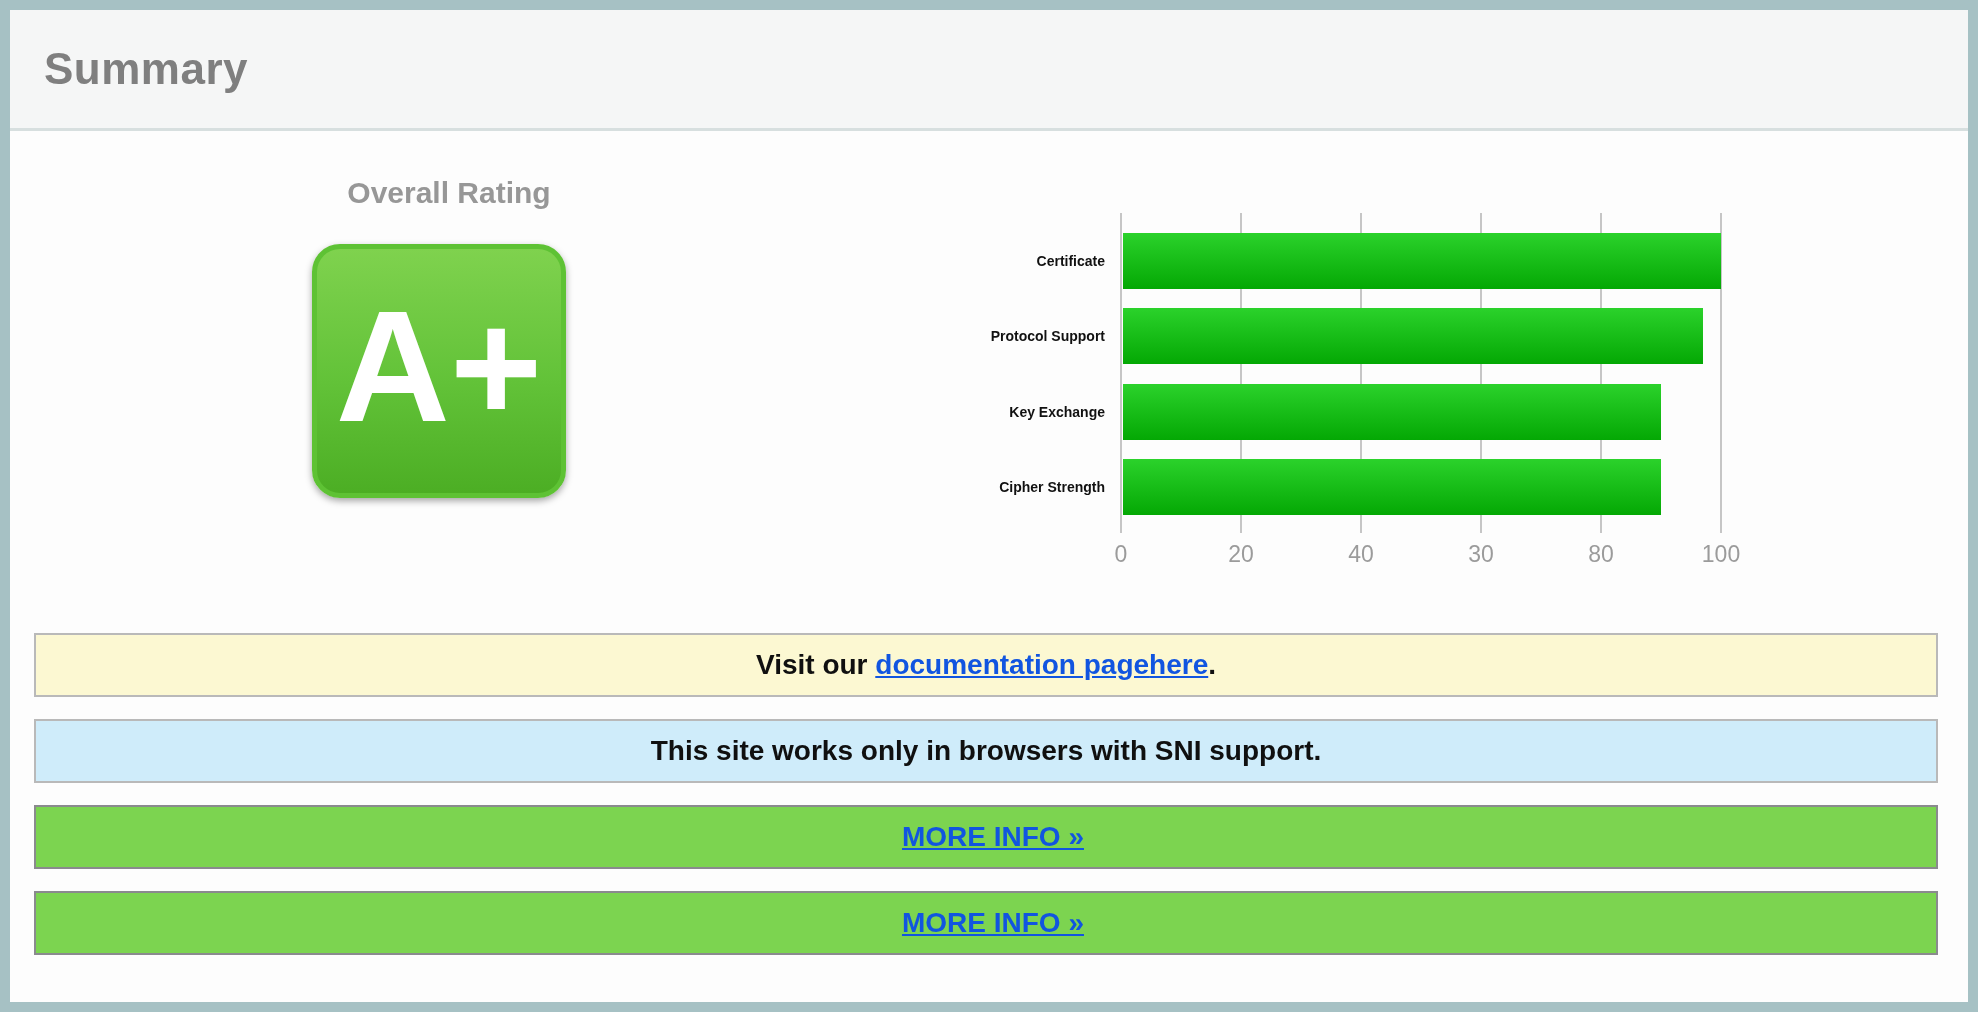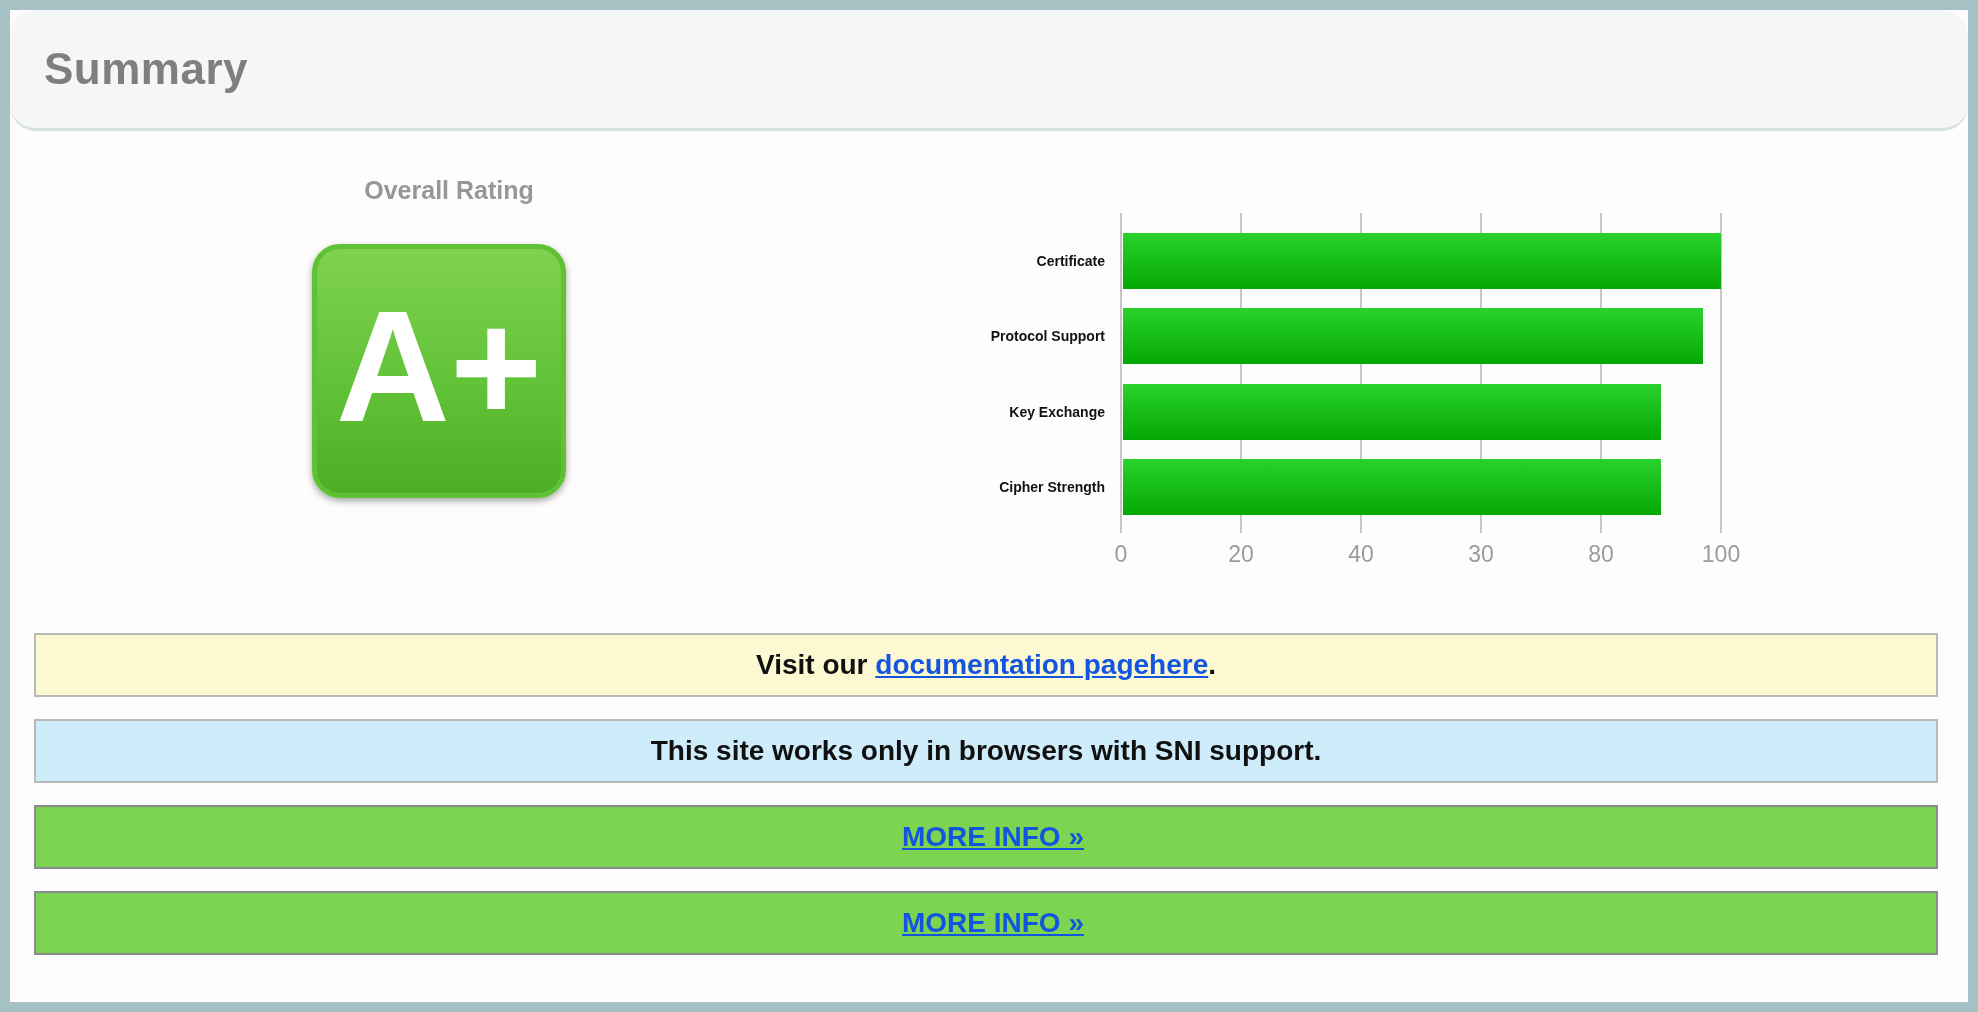--- a/index.html
+++ b/index.html
@@ -6,30 +6,30 @@
   html,body { width:1978px; height:1012px; background:#ffffff; font-family:"Liberation Sans", sans-serif; overflow:hidden; }
 
   .frame {
     position:absolute; left:0; top:0; width:1978px; height:1012px;
     border:10px solid #a6c1c4; background:#fdfdfd;
   }
 
   .header {
     position:absolute; left:0; top:0; width:1958px; height:121px;
     background:#f5f6f6; border-bottom:3px solid #d7dfdf;
-    display:flex; align-items:center; padding-left:34px;border-radius:26px;
+    display:flex; align-items:center; padding-left:34px;
   }
   .header h1 {
     font-size:44px; font-weight:bold; color:#7f7f7f; letter-spacing:0.5px;
   }
 
   
   .rating-label {
     position:absolute; left:302px; top:166px; width:274px;
-    text-align:center; font-size:25px; font-weight:bold; color:#979797;
+    text-align:center; font-size:30px; font-weight:bold; color:#979797;
   }
   .grade-badge {
     position:absolute; left:302px; top:234px; width:254px; height:254px;
     border:5px solid #5ec234; border-radius:28px;
     background:linear-gradient(180deg,#7fd24e 0%,#62c238 55%,#4cae24 100%);
     box-shadow:0 3px 7px rgba(0,0,0,0.35);
     display:flex; align-items:center; justify-content:center;
   }
   .grade-badge span {
     color:#ffffff; font-size:158px; font-weight:bold; line-height:1;

